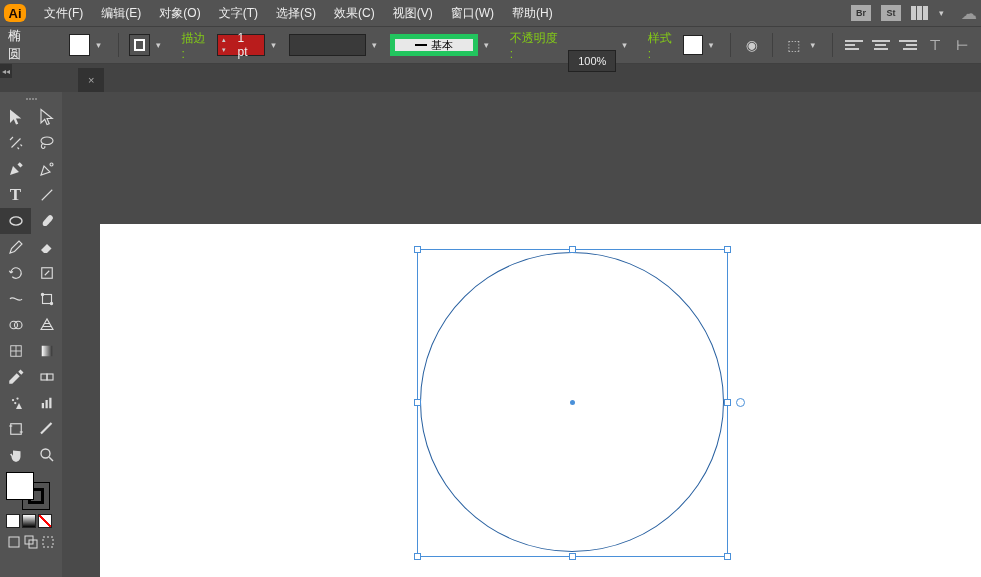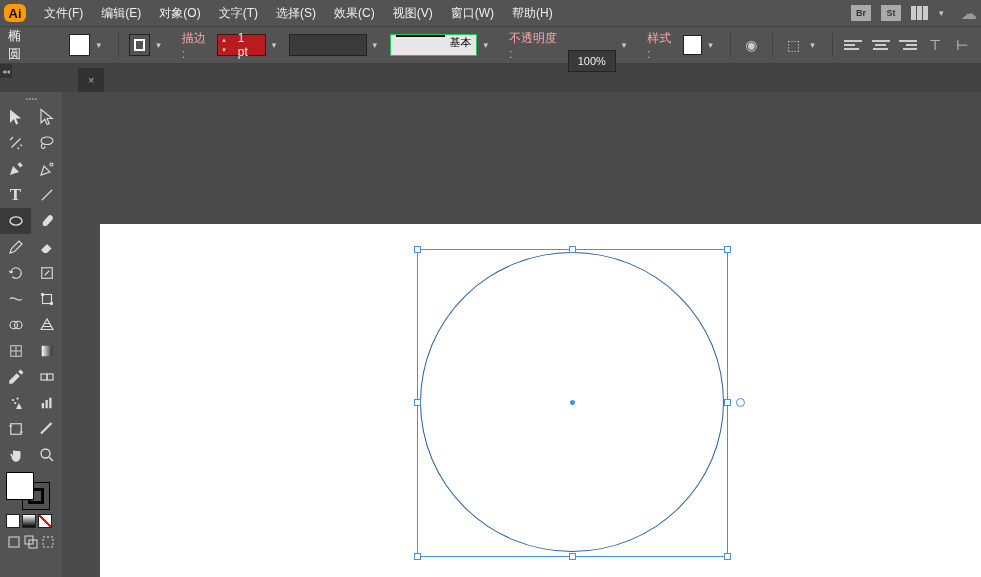--- a/index.html
+++ b/index.html
@@ -16,26 +16,26 @@
 .sync-icon { color: #999; font-size: 16px; }
 
 
 .controlbar { height: 38px; background: #535353; display: flex; align-items: center; padding: 0 8px; gap: 6px; border-top: 1px solid #404040; border-bottom: 1px solid #404040; }
 .toolname { color: #eee; font-size: 13px; margin-right: 30px; }
 .swatch { width: 22px; height: 22px; border: 1px solid #222; }
 .white-sw { background: #fff; }
 .stroke-sw { background: #535353; position: relative; }
 .stroke-sw::after { content: ''; position: absolute; inset: 4px; border: 2px solid #fff; }
 .dropdown-arrow { width: 12px; color: #ccc; font-size: 9px; }
-.ctrl-label { color: #fca5a5; font-size: 12px; margin-left: 8px; }
+.ctrl-label { color: #84cc16; font-size: 12px; margin-left: 8px; }
 .spinner { display: flex; align-items: center; background: #b91c1c; border: 1px solid #222; height: 22px; }
 .spinner-btns { width: 12px; display: flex; flex-direction: column; }
 .spinner-btns span { height: 10px; font-size: 7px; text-align: center; line-height: 10px; color: #ccc; }
 .spinner-val { padding: 0 8px; color: #eee; }
-.line-style { width: 90px; height: 22px; background: #e8e8e8; display: flex; align-items: flex-start; padding: 0 5px; border: 1px solid #22c55e; }
+.line-style { width: 90px; height: 22px; background: #e8e8e8; display: flex; align-items: center; padding: 0 20px; border: 5px solid #22c55e; }
 .line-style .line { flex: 1; height: 2px; background: #000; }
 .line-style .txt { font-size: 11px; color: #000; margin-left: 4px; }
 .opacity-input { width: 48px; height: 22px; background: #3a3a3a; border: 1px solid #222; color: #eee; text-align: center; font-size: 11px; margin-top: 32px; }
 .sep { width: 1px; height: 24px; background: #404040; margin: 0 4px; }
 .ctrl-icon { width: 22px; height: 22px; display: flex; align-items: center; justify-content: center; color: #ccc; font-size: 14px; }
 .align-icon { width: 18px; height: 18px; display: flex; flex-direction: column; justify-content: center; gap: 2px; }
 .align-icon span { height: 2px; background: #ccc; }
 
 
 .panel-strip { position: absolute; left: 0; top: 64px; width: 12px; height: 14px; background: #323232; display: flex; align-items: center; justify-content: center; }

